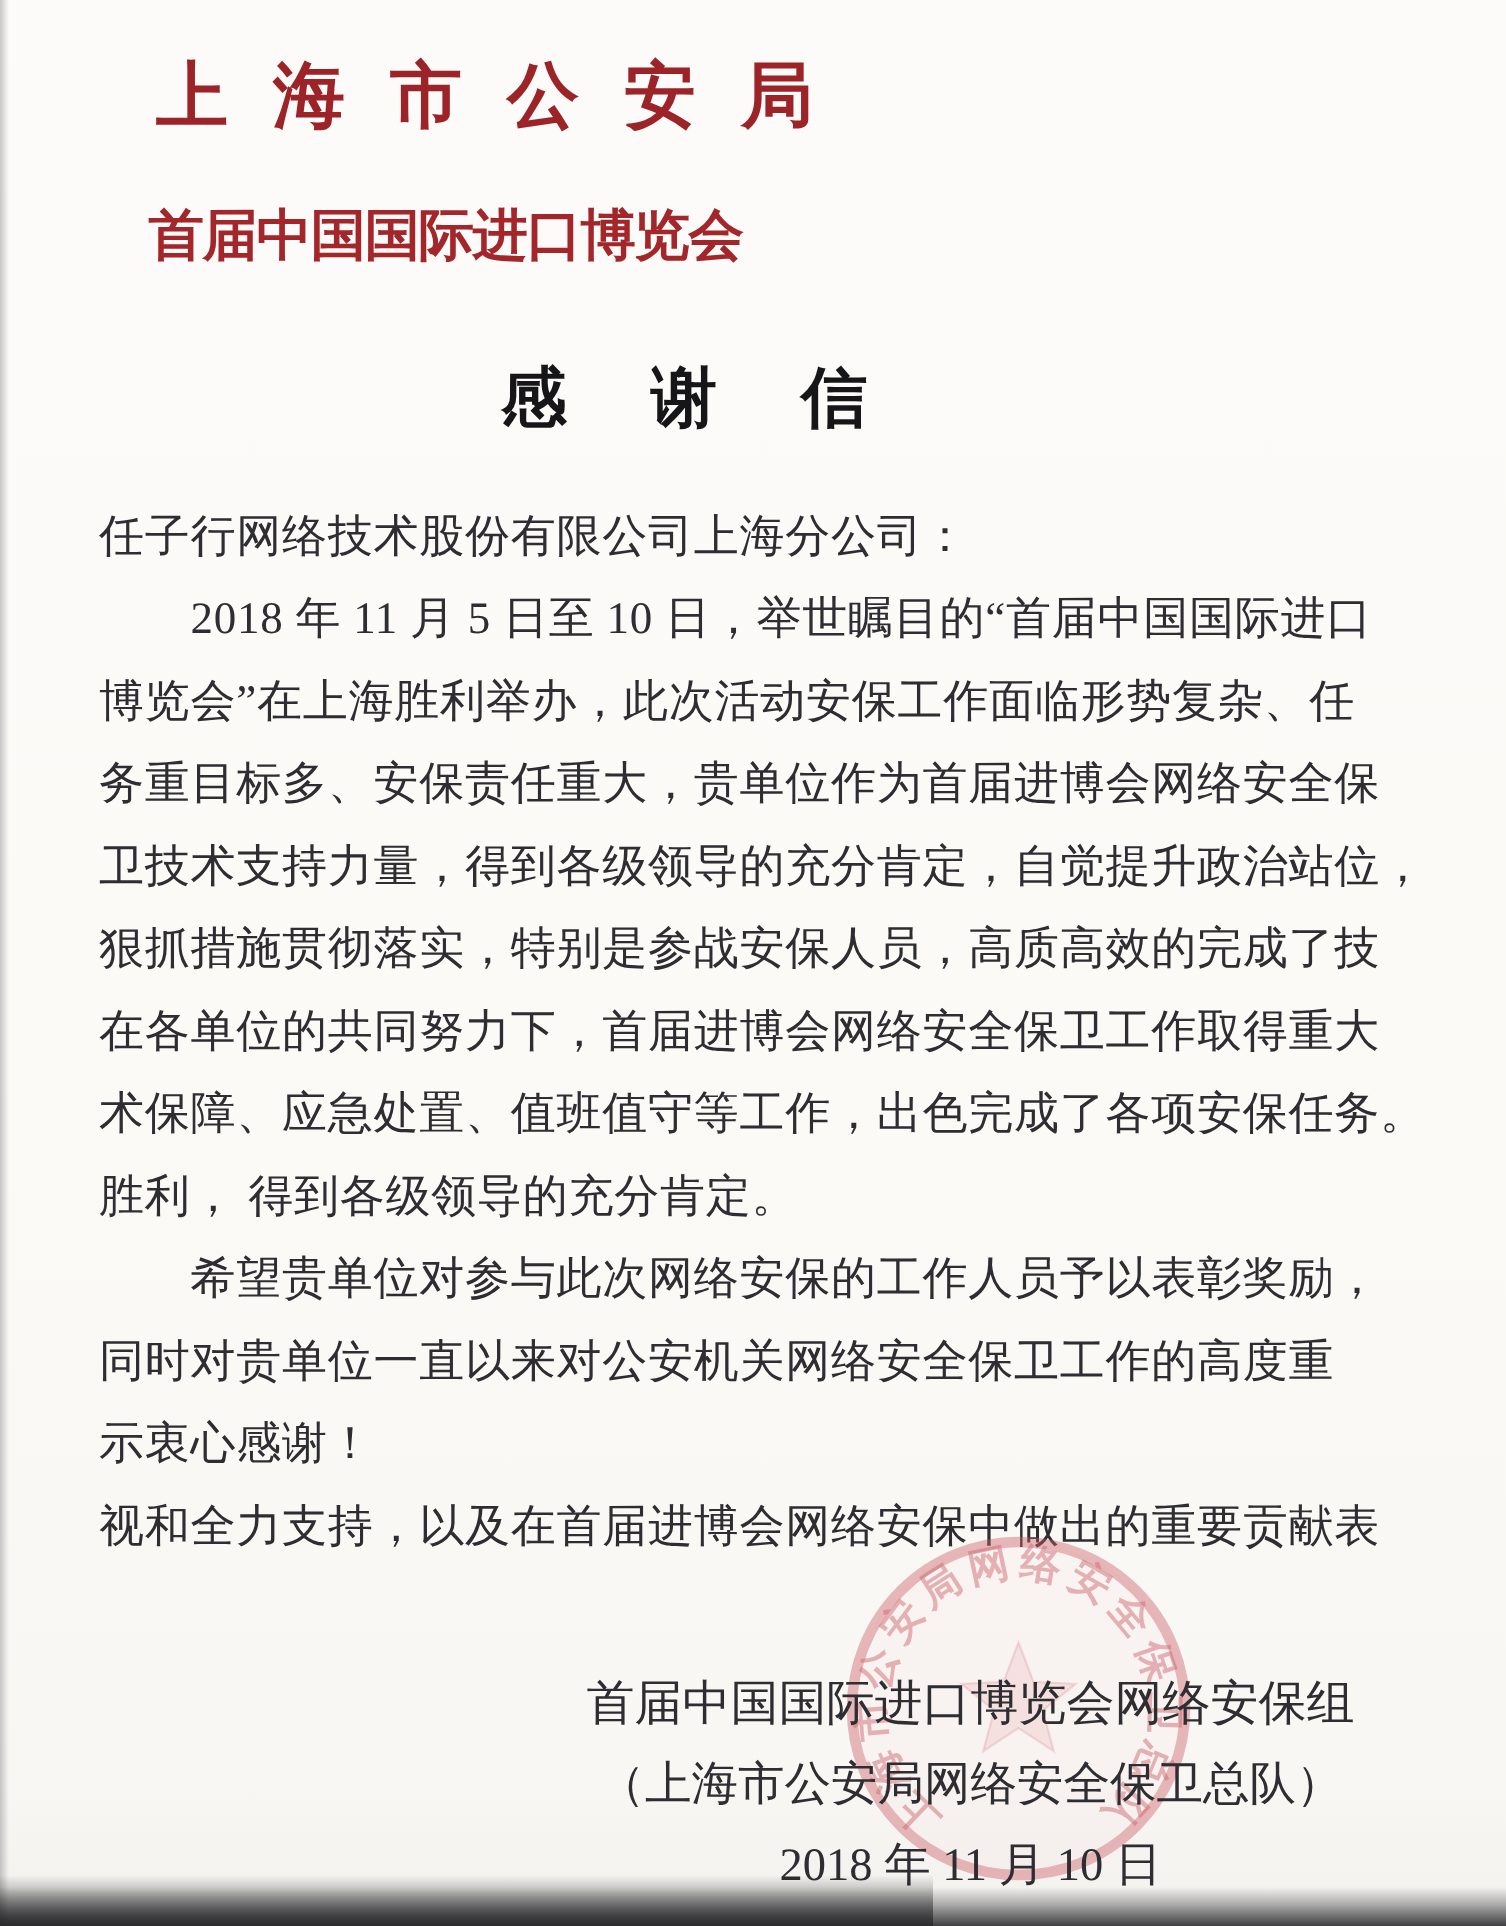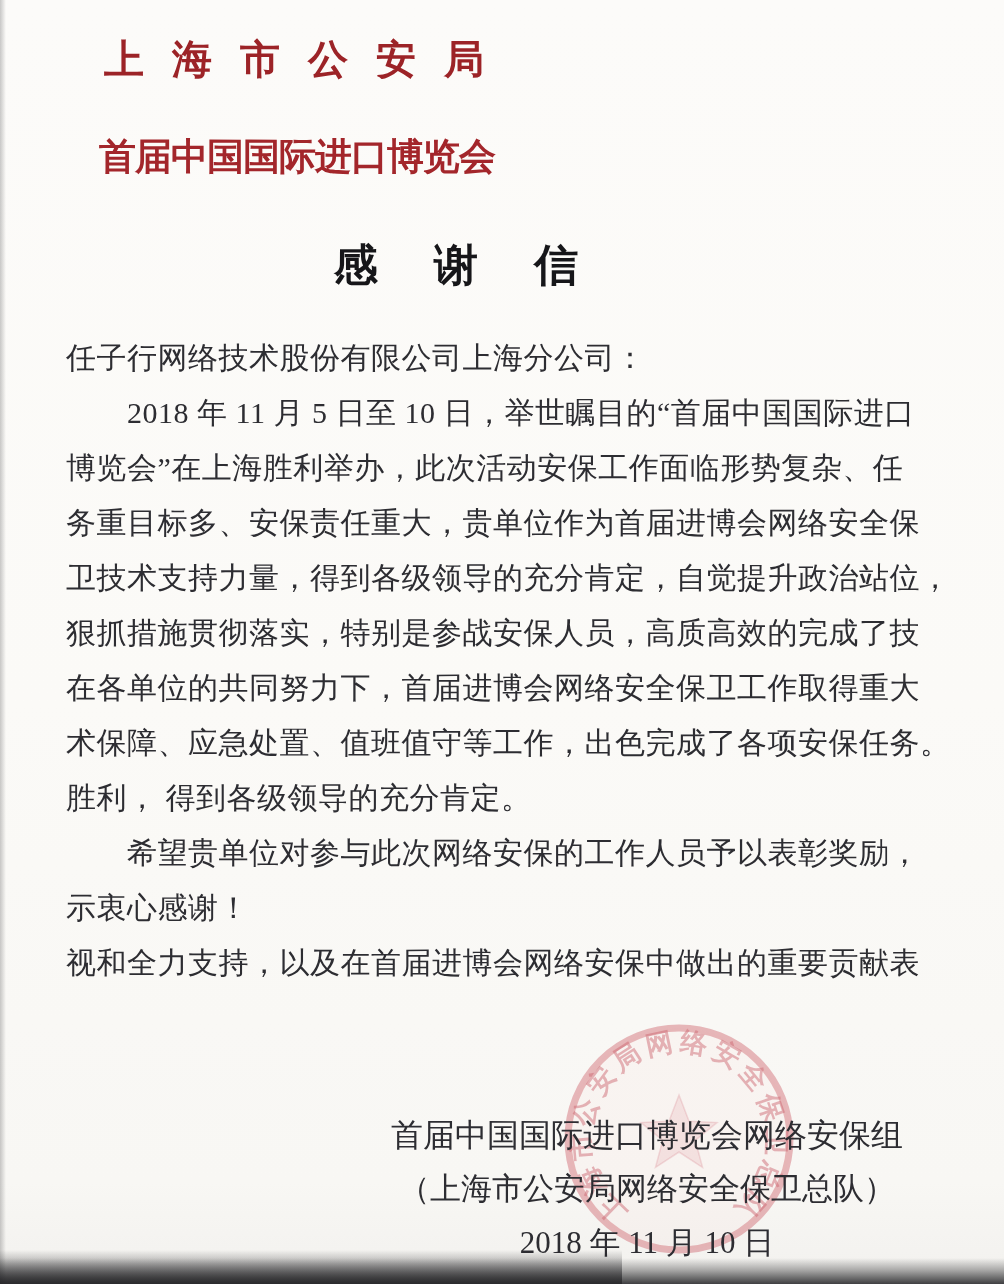--- a/index.html
+++ b/index.html
@@ -8,21 +8,21 @@
     font-family: "Liberation Serif", "DejaVu Serif", serif;
     background:#e9e8e5;
   }
   .page {
     position:relative; width:1004px; height:1284px; overflow:hidden;
     background: linear-gradient(180deg, #fcfbf9 0%, #fbfaf7 55%, #f8f7f4 92%, #f2f1ee 100%);
   }
   
   .agency {
     position:absolute; left:104px; top:32px;
-    font-size:40px; font-weight:600; letter-spacing:9px;
+    font-size:48px; font-weight:600; letter-spacing:9px;
     color:#9c2327; white-space:nowrap;
   }
   .group {
     position:absolute; left:487px; top:72px;
     font-size:53px; font-weight:700; letter-spacing:0px;
     color:#9a2024; white-space:nowrap;
   }
   .event {
     position:absolute; left:99px; top:132px;
     font-size:37px; font-weight:800; letter-spacing:-1px;
@@ -91,20 +91,21 @@
     <div class="line">任子行网络技术股份有限公司上海分公司：</div>
     <div class="line indent">2018 年 11 月 5 日至 10 日，举世瞩目的“首届中国国际进口</div>
     <div class="line">博览会”在上海胜利举办，此次活动安保工作面临形势复杂、任</div>
     <div class="line">务重目标多、安保责任重大，贵单位作为首届进博会网络安全保</div>
     <div class="line">卫技术支持力量，得到各级领导的充分肯定，自觉提升政治站位，</div>
     <div class="line">狠抓措施贯彻落实，特别是参战安保人员，高质高效的完成了技</div>
     <div class="line">在各单位的共同努力下，首届进博会网络安全保卫工作取得重大</div>
     <div class="line">术保障、应急处置、值班值守等工作，出色完成了各项安保任务。</div>
     <div class="line">胜利， 得到各级领导的充分肯定。</div>
     <div class="line indent">希望贵单位对参与此次网络安保的工作人员予以表彰奖励，</div>
+    <div class="line">同时对贵单位一直以来对公安机关网络安全保卫工作的高度重</div>
     <div class="line">示衷心感谢！</div>
     <div class="line">视和全力支持，以及在首届进博会网络安保中做出的重要贡献表</div>
   </div>
 
   <svg class="seal" viewBox="0 0 236 244" xmlns="http://www.w3.org/2000/svg">
     <circle cx="118" cy="120" r="111" fill="none" stroke="rgba(205,93,103,0.50)" stroke-width="7"></circle>
     <circle cx="118" cy="120" r="111" fill="rgba(230,150,158,0.06)" stroke="none"></circle>
     <polygon points="118,76 128,102.2 156,103.6 134.2,121.3 141.5,148.4 118,133 94.5,148.4 101.8,121.3 80,103.6 108,102.2" fill="rgba(205,93,103,0.14)" stroke="rgba(205,93,103,0.22)" stroke-width="1.5"></polygon>
     <defs>
       <path id="sealArc" d="M 67.5 192.1 A 88 88 0 1 1 168.5 192.1" fill="none"></path>

